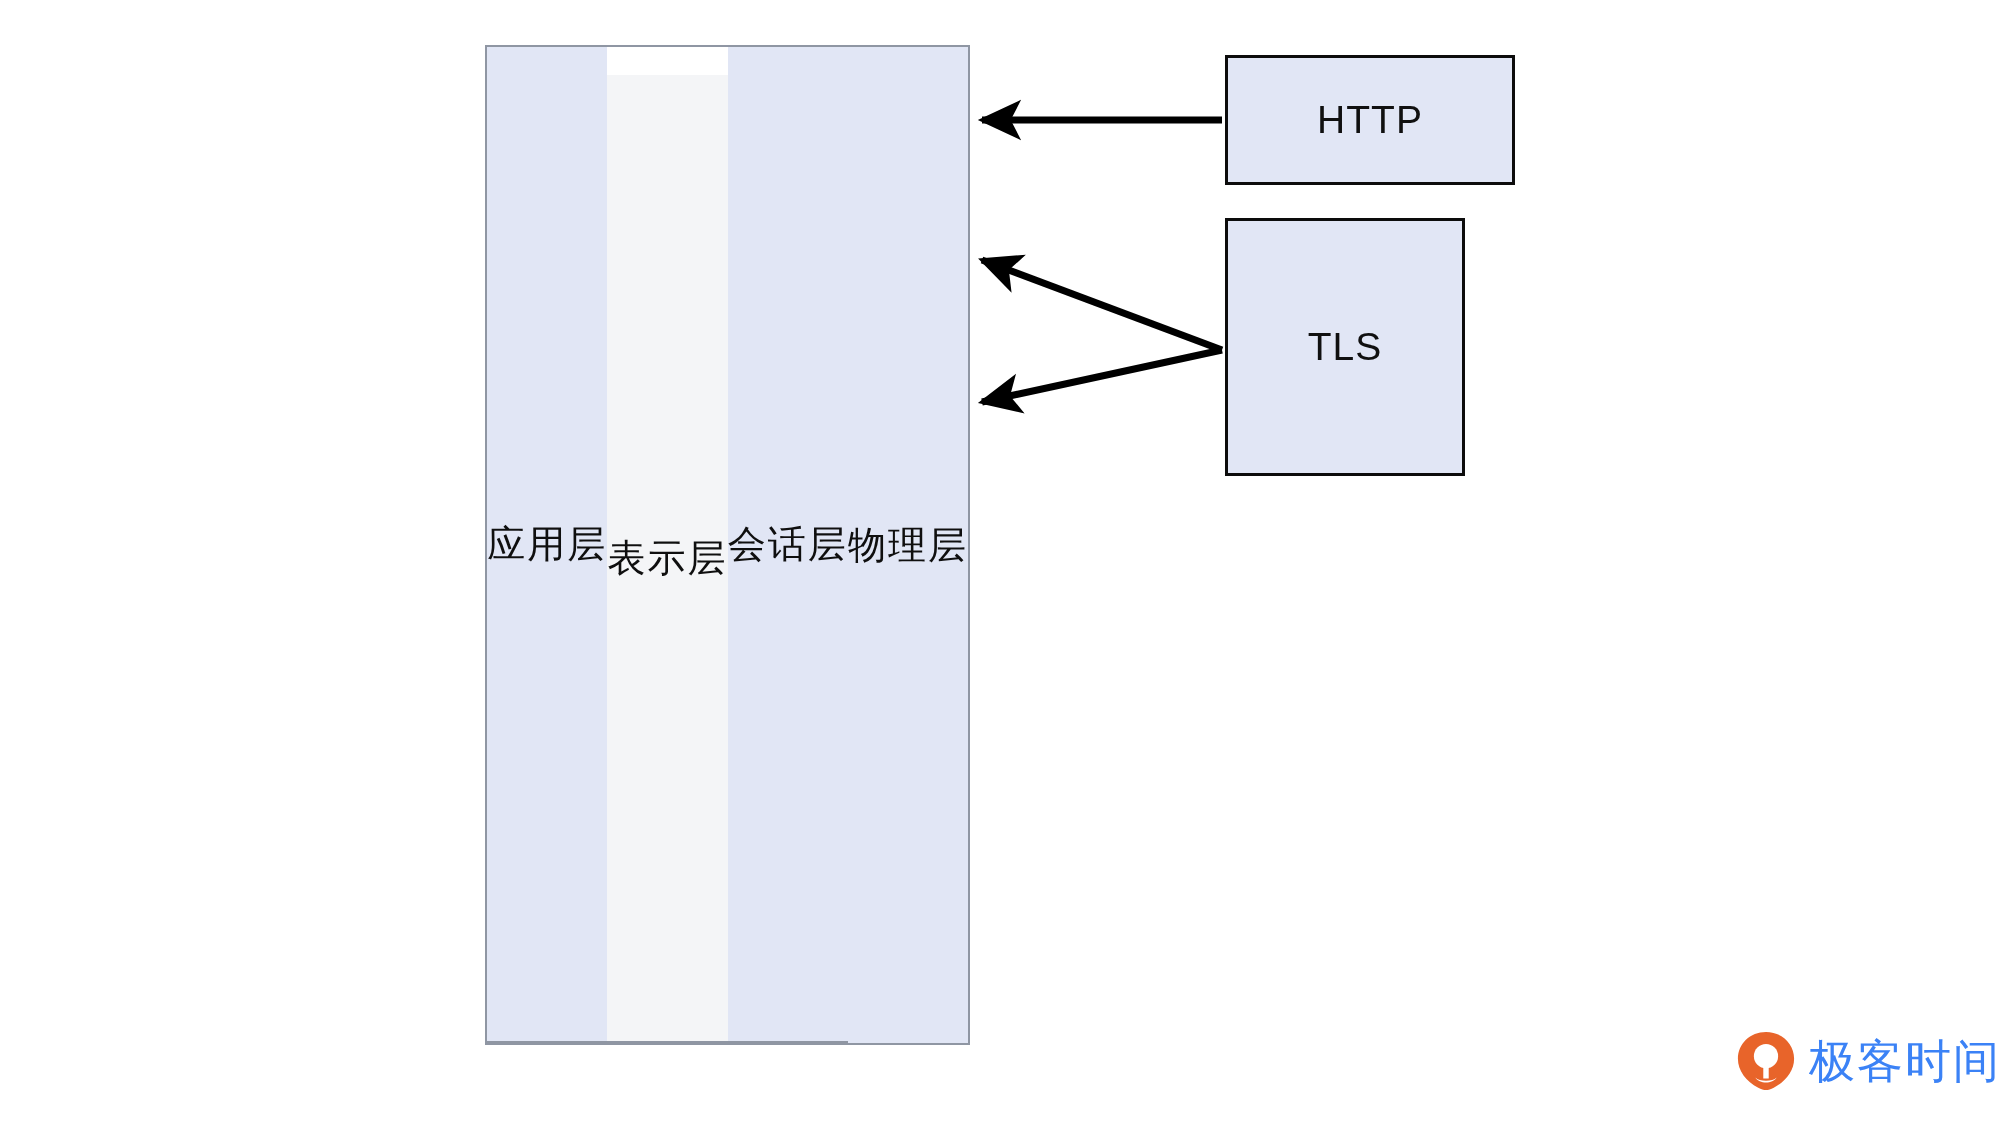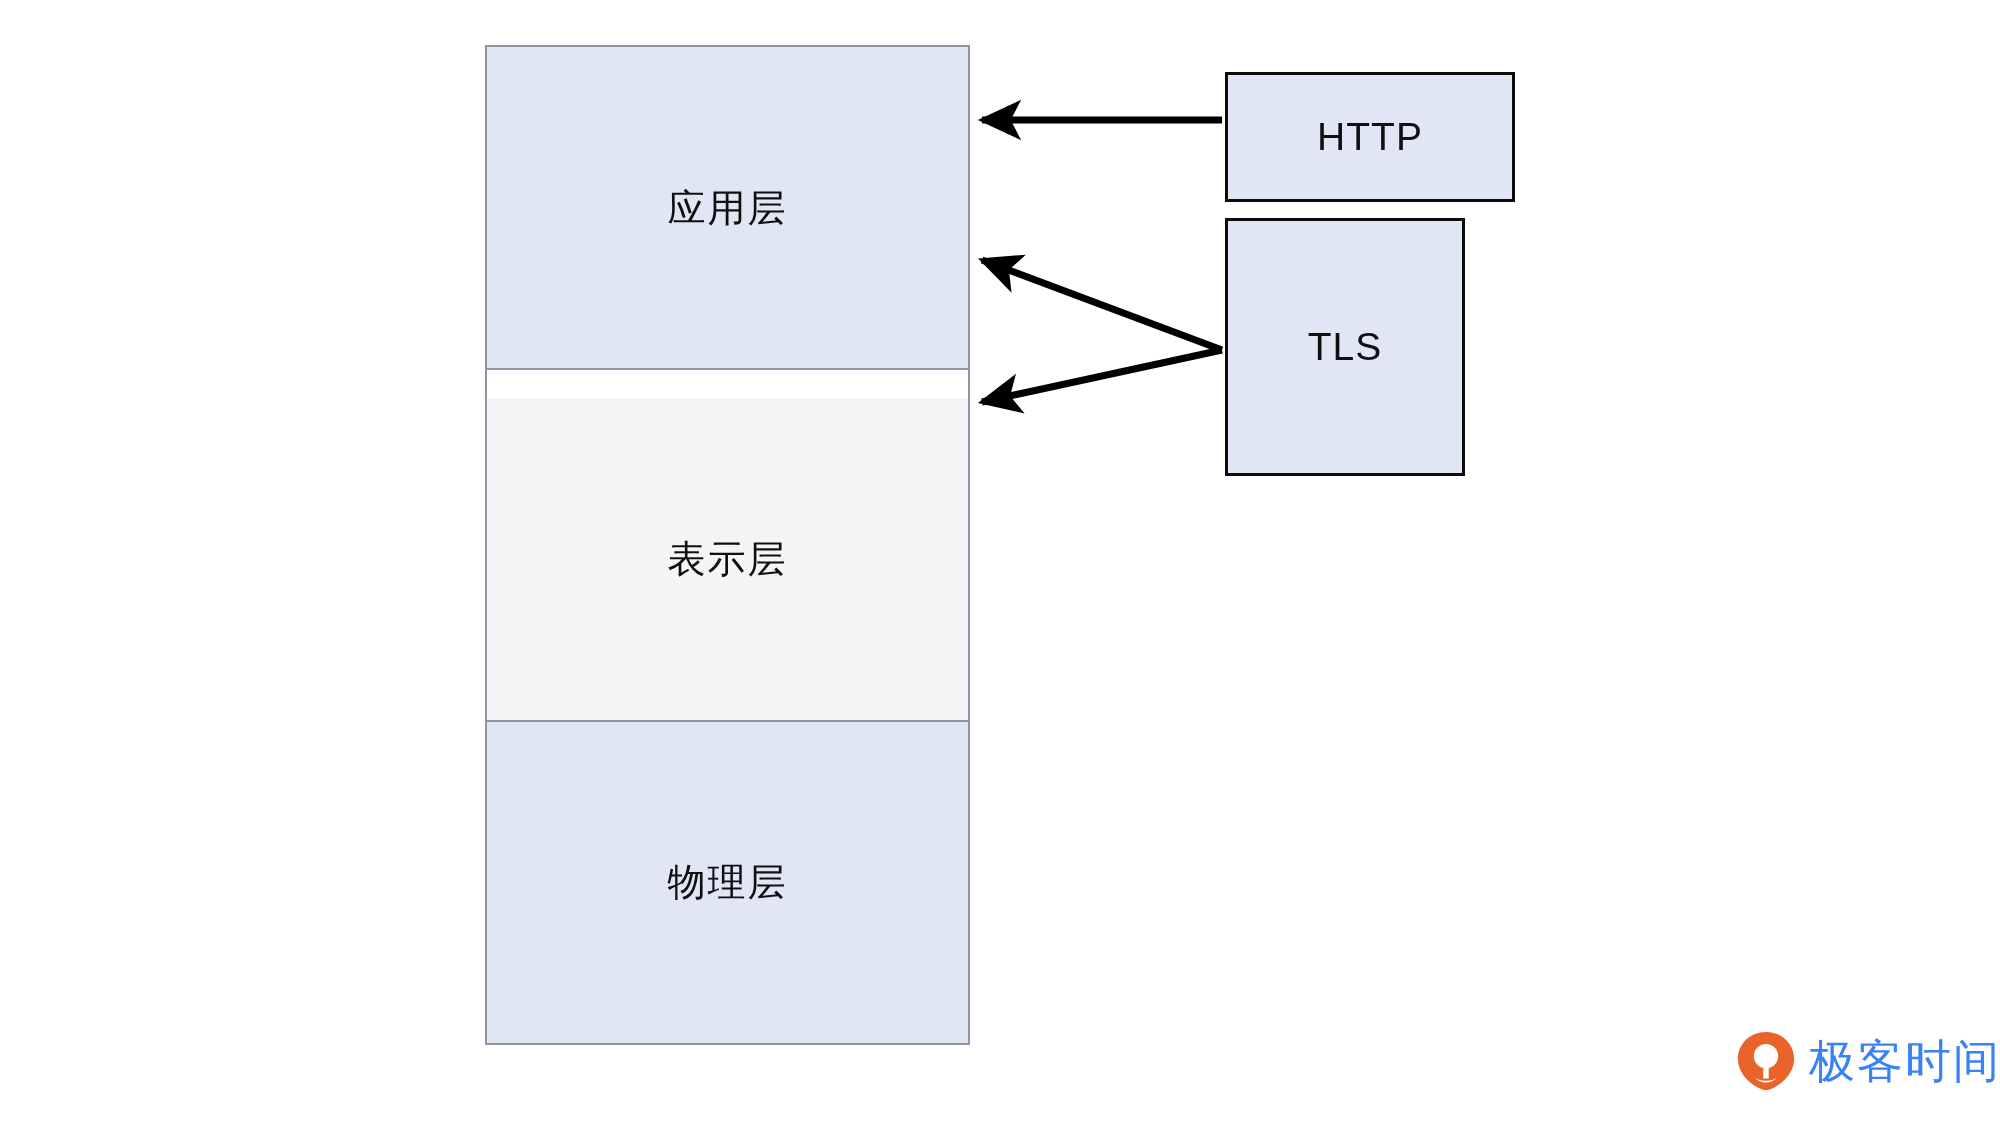--- a/index.html
+++ b/index.html
@@ -21,21 +21,21 @@
   
   #osi-stack {
     position: absolute;
     left: 485px;
     top: 45px;
     width: 485px;
     height: 1000px;
     box-sizing: border-box;
     border: 2px solid #8f96a3;
     display: flex;
-    flex-direction: column;
+    flex-direction: row;
   }
   .osi-layer {
     flex: 1 1 0;
     box-sizing: border-box;
     border-bottom: 2px solid #8f96a3;
     display: flex;
     align-items: center;
     justify-content: center;
     font-size: 38px;
     color: #0f0f0f;
@@ -56,21 +56,21 @@
     border: 3px solid #0c0c0c;
     display: flex;
     align-items: center;
     justify-content: center;
     font-size: 39px;
     color: #101010;
     letter-spacing: 1px;
   }
   #box-http {
     left: 1225px;
-    top: 72px;
+    top: 55px;
     width: 290px;
     height: 130px;
   }
   #box-tls {
     left: 1225px;
     top: 218px;
     width: 240px;
     height: 258px;
   }
 
@@ -108,20 +108,21 @@
   }
 </style>
 </head>
 <body>
 
 <div id="canvas">
 
   <div id="osi-stack">
     <div class="osi-layer fill-blue">应用层</div>
     <div class="osi-layer fill-white">表示层</div>
+    <div class="osi-layer fill-blue">会话层</div>
     <div class="osi-layer fill-blue">物理层</div>
   </div>
 
   <div class="proto-box" id="box-http">HTTP</div>
   <div class="proto-box" id="box-tls">TLS</div>
 
   <svg id="arrow-layer" viewBox="0 0 2000 1125" width="2000" height="1125">
     <defs>
       <marker id="head" markerWidth="7" markerHeight="7" refX="5.6" refY="3.5" orient="auto" markerUnits="strokeWidth">
         <path d="M 6.2 3.5 L 0 6.4 L 1.5 3.5 L 0 0.6 Z" fill="#000000"></path>

